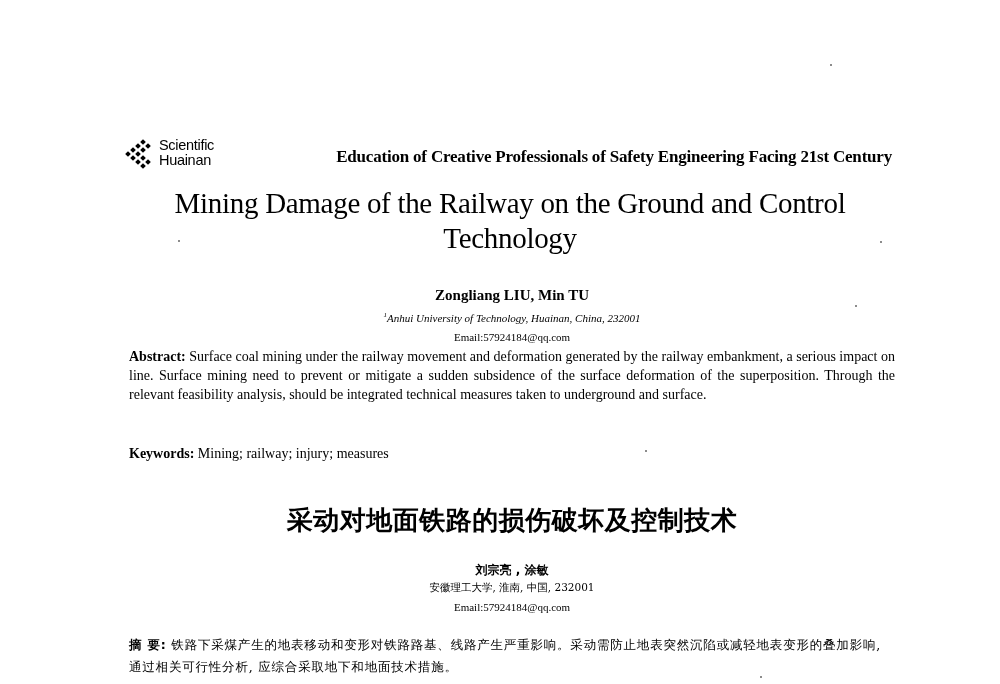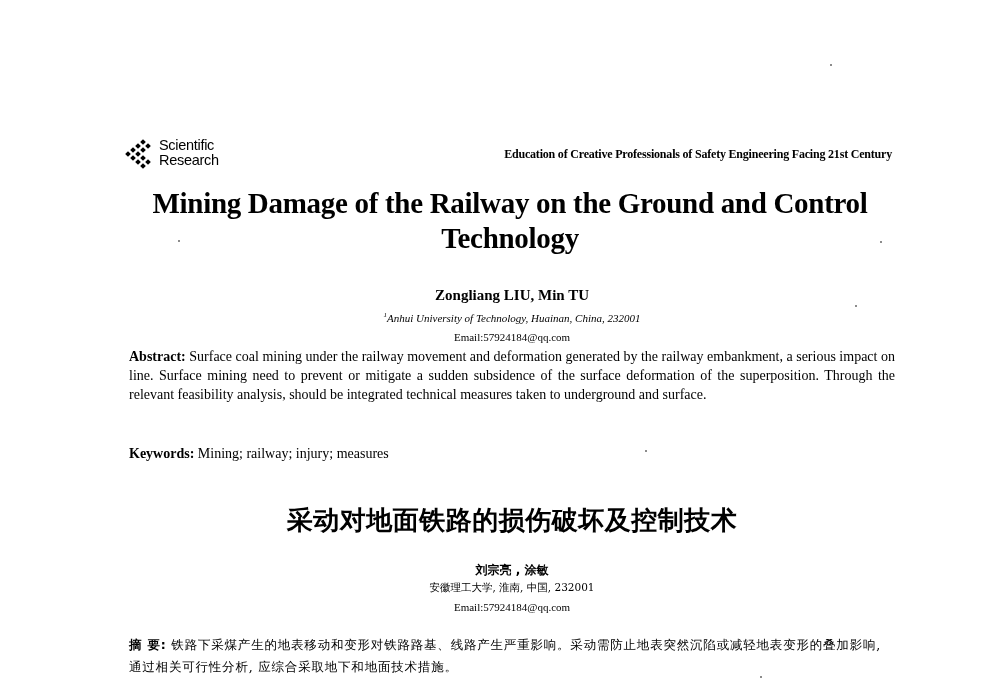--- a/index.html
+++ b/index.html
@@ -3,22 +3,22 @@
   <meta charset="utf-8">
   <style>
     html, body { margin: 0; padding: 0; background: #ffffff; }
     body {
       width: 1000px; height: 684px; position: relative; overflow: hidden;
       font-family: "Liberation Serif", serif; color: #000;
     }
     .logo { position: absolute; left: 124px; top: 138px; display: flex; align-items: flex-start; }
     .logo-mark { width: 32px; height: 32px; margin-right: 3px; }
     .logo-text { font-family: "Liberation Sans", sans-serif; font-size: 14.5px; line-height: 15px; letter-spacing: -0.3px; }
-    .journal { position: absolute; right: 108px; top: 147px; font-size: 12px; font-weight: bold; letter-spacing: -0.2px; }
-    .title { position: absolute; left: 120px; width: 780px; top: 186px; text-align: center; font-size: 29px; font-weight: bold; line-height: 35px; letter-spacing: -0.3px; }
+    .journal { position: absolute; right: 108px; top: 147px; font-size: 17px; font-weight: bold; letter-spacing: -0.2px; }
+    .title { position: absolute; left: 120px; width: 780px; top: 186px; text-align: center; font-size: 29px; font-weight: normal; line-height: 35px; letter-spacing: -0.3px; }
     .authors { position: absolute; left: 0; width: 1024px; top: 287px; text-align: center; font-size: 15px; font-weight: bold; }
     .affil { position: absolute; left: 0; width: 1024px; top: 311px; text-align: center; font-size: 11px; font-style: italic; }
     .email { position: absolute; left: 0; width: 1024px; top: 331px; text-align: center; font-size: 11px; }
     .abstract { position: absolute; left: 129px; width: 766px; top: 347px; font-size: 14px; line-height: 19px; text-align: justify; }
     .abstract b, .keywords b { font-weight: bold; }
     .keywords { position: absolute; left: 129px; top: 446px; font-size: 14px; }
     .cn-title { position: absolute; left: 0; width: 1024px; top: 503px; text-align: center; font-family: "DejaVu Sans", sans-serif; font-size: 26px; font-weight: bold; letter-spacing: 0.5px; }
     .cn-authors { position: absolute; left: 0; width: 1024px; top: 562px; text-align: center; font-family: "DejaVu Sans", sans-serif; font-size: 12px; font-weight: bold; }
     .cn-affil { position: absolute; left: 0; width: 1024px; top: 581px; text-align: center; font-family: "DejaVu Serif", serif; font-size: 10.5px; }
     .cn-email { position: absolute; left: 0; width: 1024px; top: 601px; text-align: center; font-size: 11px; }
@@ -41,21 +41,21 @@
       <rect x="12" y="14" width="4" height="4" transform="rotate(45 14 16)"></rect>
       <rect x="7" y="18" width="4" height="4" transform="rotate(45 9 20)"></rect>
       <rect x="17" y="18" width="4" height="4" transform="rotate(45 19 20)"></rect>
       <rect x="22" y="22" width="4" height="4" transform="rotate(45 24 24)"></rect>
       <rect x="12" y="22" width="4" height="4" transform="rotate(45 14 24)"></rect>
       <rect x="17" y="26" width="4" height="4" transform="rotate(45 19 28)"></rect>
     </g>
   </svg>
   <div class="logo-text">
     <div>Scientific</div>
-    <div>Research</div>
+    <div>Huainan</div>
   </div>
 </div>
 
 <div class="journal">Education of Creative Professionals of Safety Engineering Facing 21st Century</div>
 
 <div class="title">Mining Damage of the Railway on the Ground and Control Technology</div>
 
 <div class="authors">Zongliang LIU, Min TU</div>
 <div class="affil"><sup style="font-size:7px">1</sup><span>Anhui University of Technology, Huainan, China, 232001</span></div>
 <div class="email">Email:57924184@qq.com</div>

